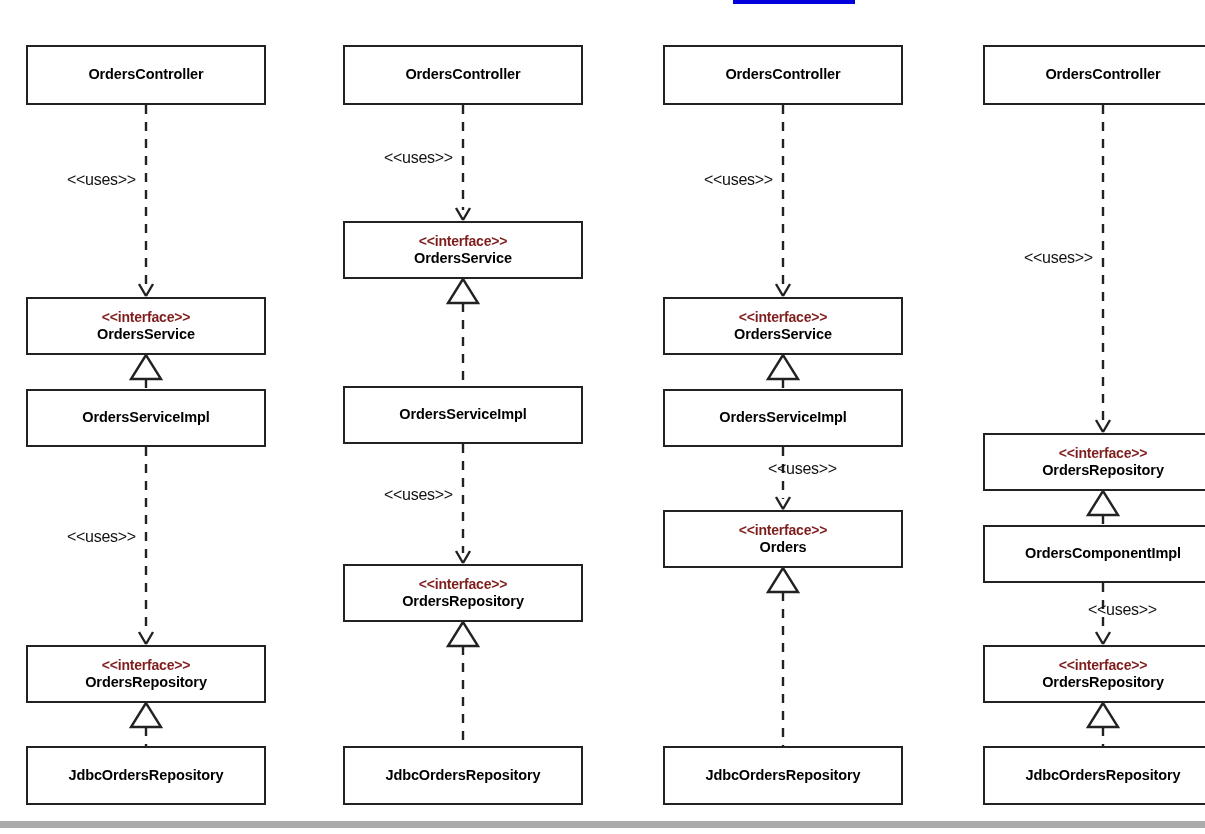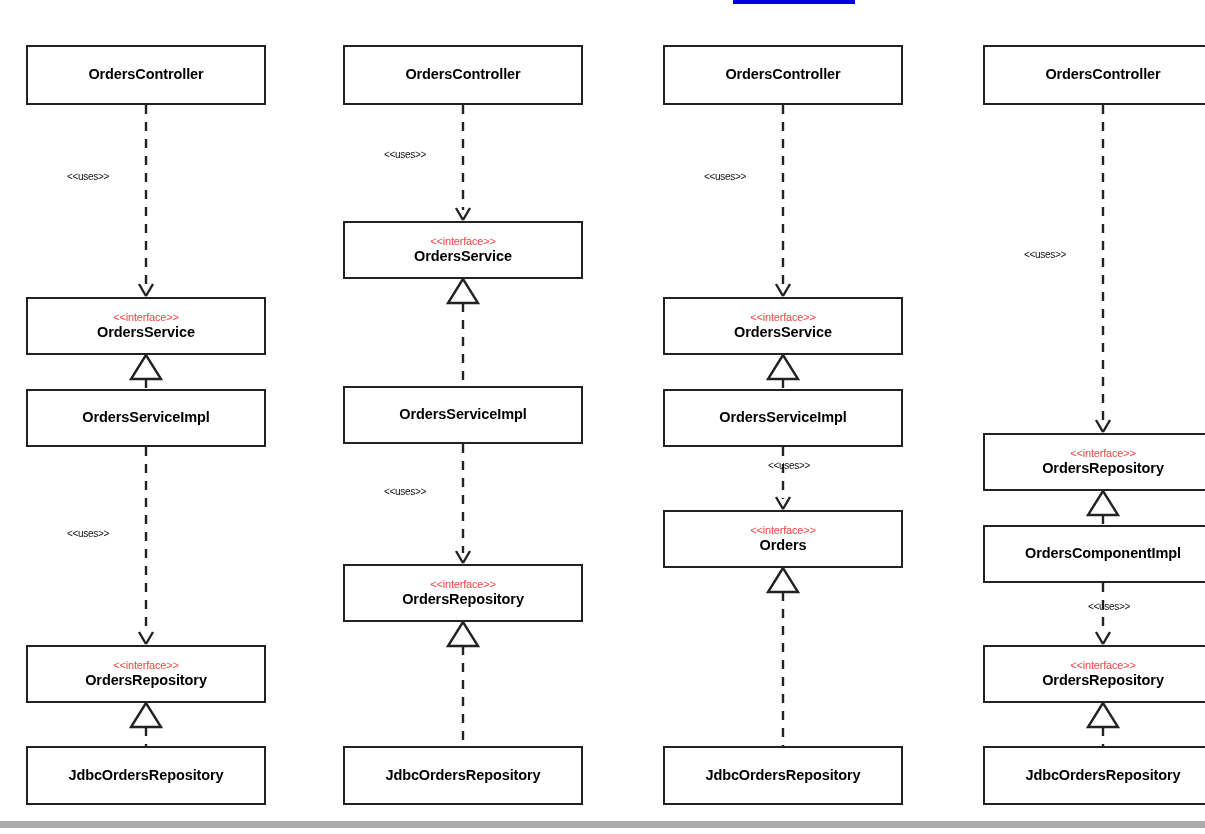--- a/index.html
+++ b/index.html
@@ -68,41 +68,41 @@
     background: #ffffff;
     border: 2.5px solid #222222;
     display: flex;
     flex-direction: column;
     align-items: center;
     justify-content: center;
     text-align: center;
     line-height: 1.18;
   }
   .node .stereo {
-    font-size: 11px;
-    font-weight: 400;
-    color: #ef4444;
+    font-size: 14px;
+    font-weight: 700;
+    color: #7f1d1d;
     letter-spacing: -0.2px;
   }
   .node .nm {
     font-size: 14.5px;
     font-weight: 700;
     color: #000000;
     letter-spacing: -0.1px;
   }
 
   .edge-svg {
     position: absolute;
     overflow: visible;
     pointer-events: none;
   }
 
   .edge-label {
     position: absolute;
-    font-size: 10px;
+    font-size: 16px;
     font-weight: 400;
     color: #111111;
     white-space: nowrap;
     letter-spacing: -0.3px;
   }
 </style>
 </head>
 <body>
 
 <a id="top-link" href="#">

